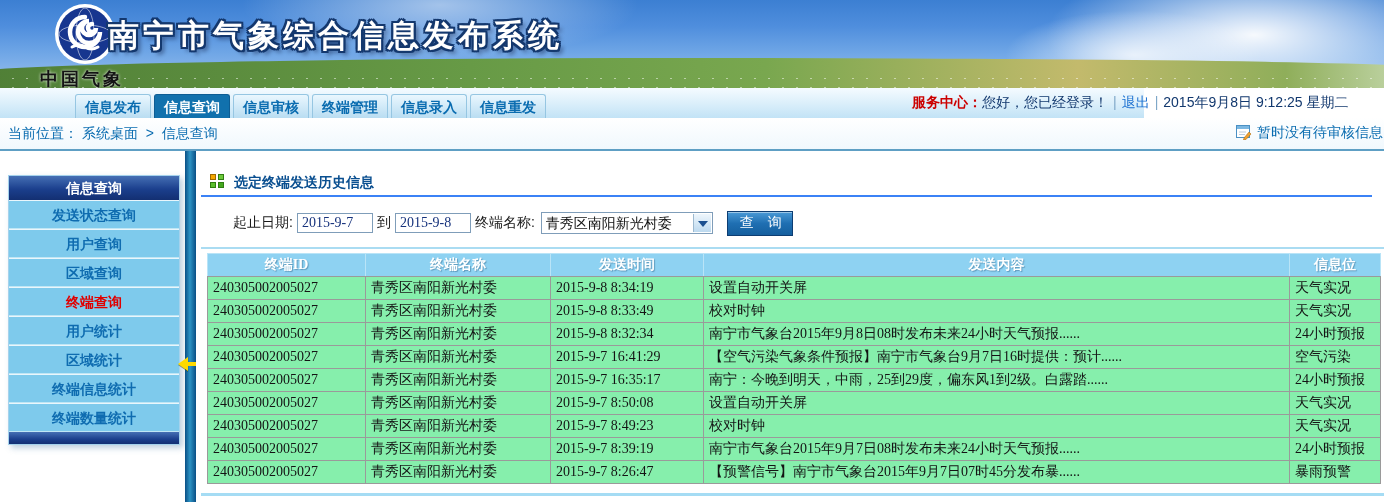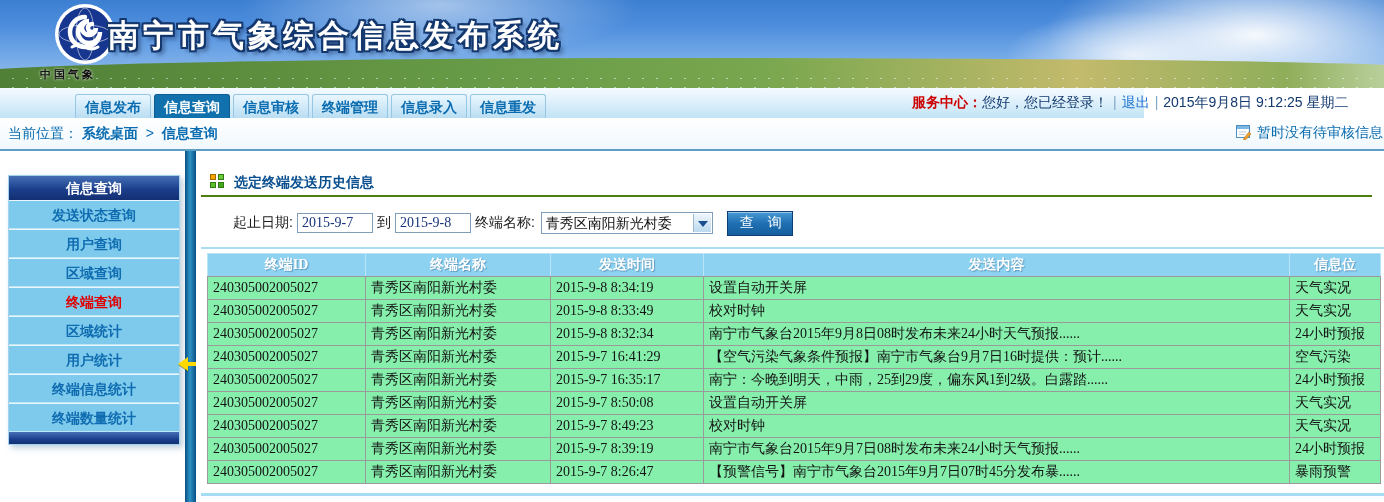--- a/index.html
+++ b/index.html
@@ -12,21 +12,21 @@
   .cloud { position:absolute; background:radial-gradient(ellipse at center, rgba(255,255,255,.95) 0%, rgba(255,255,255,0) 70%); }
   .cloud.c1 { right:-80px; top:-40px; width:420px; height:150px; }
   .cloud.c2 { right:120px; top:10px; width:260px; height:90px; opacity:.8; }
   .cloud.c3 { left:240px; top:-50px; width:400px; height:110px; opacity:.55; }
   .grass { position:absolute; bottom:-8px; left:-50px; right:-50px; height:38px;
            background:linear-gradient(90deg,#4e7d35 0%,#679a46 35%,#79a74f 55%,#c3ba6c 76%,#8fae5a 90%,#cfe0bd 100%);
            border-radius:100% 100% 0 0 / 90% 55% 0 0; }
   .grass-speckle { position:absolute; bottom:0; left:0; right:0; height:22px; opacity:.5;
            background-image:radial-gradient(circle 1.5px, #fff 40%, transparent 50%); background-size:14px 9px; }
   .logo { position:absolute; left:52px; top:3px; }
-  .logo-caption { position:absolute; left:40px; top:67px; font-size:11px; font-weight:bold; color:#141414;
+  .logo-caption { position:absolute; left:40px; top:67px; font-size:18px; font-weight:bold; color:#141414;
                   letter-spacing:3px; text-shadow:0 0 3px rgba(255,255,255,.9); }
   .banner-title { position:absolute; left:108px; top:9px; font-size:31px; font-weight:bold; color:#fff; letter-spacing:4px;
                   text-shadow:2px 0 0 #14386e, -2px 0 0 #14386e, 0 2px 0 #14386e, 0 -2px 0 #14386e,
                               2px 2px 0 #14386e, -2px -2px 0 #14386e, 2px -2px 0 #14386e, -2px 2px 0 #14386e,
                               4px 4px 4px rgba(0,0,30,.45);margin-top:6px; }
 
   
   .navbar { position:absolute; top:88px; left:0; width:1144px; height:30px;
             background:linear-gradient(180deg,#f5fbff 0%,#d9eefa 55%,#c2e3f6 100%); }
   .tabs { position:absolute; left:75px; bottom:0; display:flex; gap:3px; }
@@ -38,21 +38,21 @@
                        border:5px solid transparent; border-top-color:#1171ad; }
   .nav-right { position:absolute; left:912px; top:6px; font-size:14px; color:#12386e; white-space:nowrap; }
   .nav-right .svc { color:#cc0000; font-weight:bold; }
   .nav-right .sep { color:#7fa8c8; margin:0 5px; }
   .nav-right .logout { color:#1a6fd0; cursor:pointer; text-decoration:none; }
 
   
   .breadcrumb-bar { position:absolute; top:118px; left:0; width:1384px; height:33px;
                     background:linear-gradient(180deg,#ffffff 0%,#f0f8fd 100%); border-bottom:2px solid #5e9fc4; }
   .breadcrumb { position:absolute; left:8px; top:7px; font-size:14px; color:#0a6cb0; }
-  .breadcrumb .crumb { cursor:pointer;font-weight:bold; }
+  .breadcrumb .crumb { cursor:pointer; }
   .breadcrumb .gt { margin:0 4px; }
   .notice { position:absolute; left:1236px; top:6px; font-size:14px; color:#0a6cb0; white-space:nowrap; }
   .notice svg { vertical-align:-3px; margin-right:5px; }
 
   
   .content { position:absolute; top:151px; left:0; width:1384px; height:351px; background:#fff; }
 
   
   .sidebar { position:absolute; left:8px; top:24px; width:172px; border:1px solid #a5d2ec;
              box-shadow:3px 3px 6px rgba(110,150,185,.45); background:#fff; }
@@ -67,21 +67,21 @@
   .splitter { position:absolute; left:185px; top:0; width:11px; height:351px;
               background:linear-gradient(90deg,#0a4f85 0%,#2d93c4 45%,#0a4f85 100%); cursor:pointer; }
   .collapse-arrow { position:absolute; left:-7px; top:206px; width:20px; height:14px; }
   .collapse-arrow .tri { position:absolute; left:0; top:0; width:0; height:0;
                          border-top:7px solid transparent; border-bottom:7px solid transparent; border-right:10px solid #ffd900;
                          filter:drop-shadow(0 1px 0 rgba(60,60,0,.5)); }
   .collapse-arrow .tail { position:absolute; left:10px; top:5px; width:8px; height:4px; background:#ffd900; }
 
   
   .main { position:absolute; left:196px; top:0; width:1188px; height:351px; }
-  .panel-title-bar { position:absolute; left:5px; right:12px; top:18px; height:28px; border-bottom:2px solid #4d7c0f; }
+  .panel-title-bar { position:absolute; left:5px; right:12px; top:18px; height:28px; border-bottom:2px solid #3b82f6; }
   .grid-icon { position:absolute; left:9px; top:5px; width:15px; height:15px; }
   .grid-icon i { position:absolute; width:6px; height:6px; border:1px solid #2f7d12; }
   .grid-icon .q1 { left:0; top:0; background:#f6a800; border-color:#a06a00; }
   .grid-icon .q2 { left:8px; top:0; background:#6cc93a; }
   .grid-icon .q3 { left:0; top:8px; background:#5bbf2e; }
   .grid-icon .q4 { left:8px; top:8px; background:#45a81e; }
   .panel-title { position:absolute; left:33px; top:5px; font-size:14px; font-weight:bold; color:#0a4f90; }
 
   
   .filter-bar { position:absolute; left:5px; right:0; top:48px; height:50px; border-bottom:2px solid #aadcf2;
@@ -171,22 +171,22 @@
 
 <div class="content">
 
   <div class="sidebar">
     <div class="sidebar-header">信息查询</div>
     <div id="sidebar-items">
         <div class="sidebar-item">发送状态查询</div>
         <div class="sidebar-item">用户查询</div>
         <div class="sidebar-item">区域查询</div>
         <div class="sidebar-item active">终端查询</div>
+        <div class="sidebar-item">用户统计</div>
         <div class="sidebar-item">区域统计</div>
-        <div class="sidebar-item">用户统计</div>
         <div class="sidebar-item">终端信息统计</div>
         <div class="sidebar-item">终端数量统计</div>
       </div>
     <div class="sidebar-footer"></div>
   </div>
 
   <div class="splitter">
     <div class="collapse-arrow">
       <div class="tri"></div>
         <div class="tail"></div>

